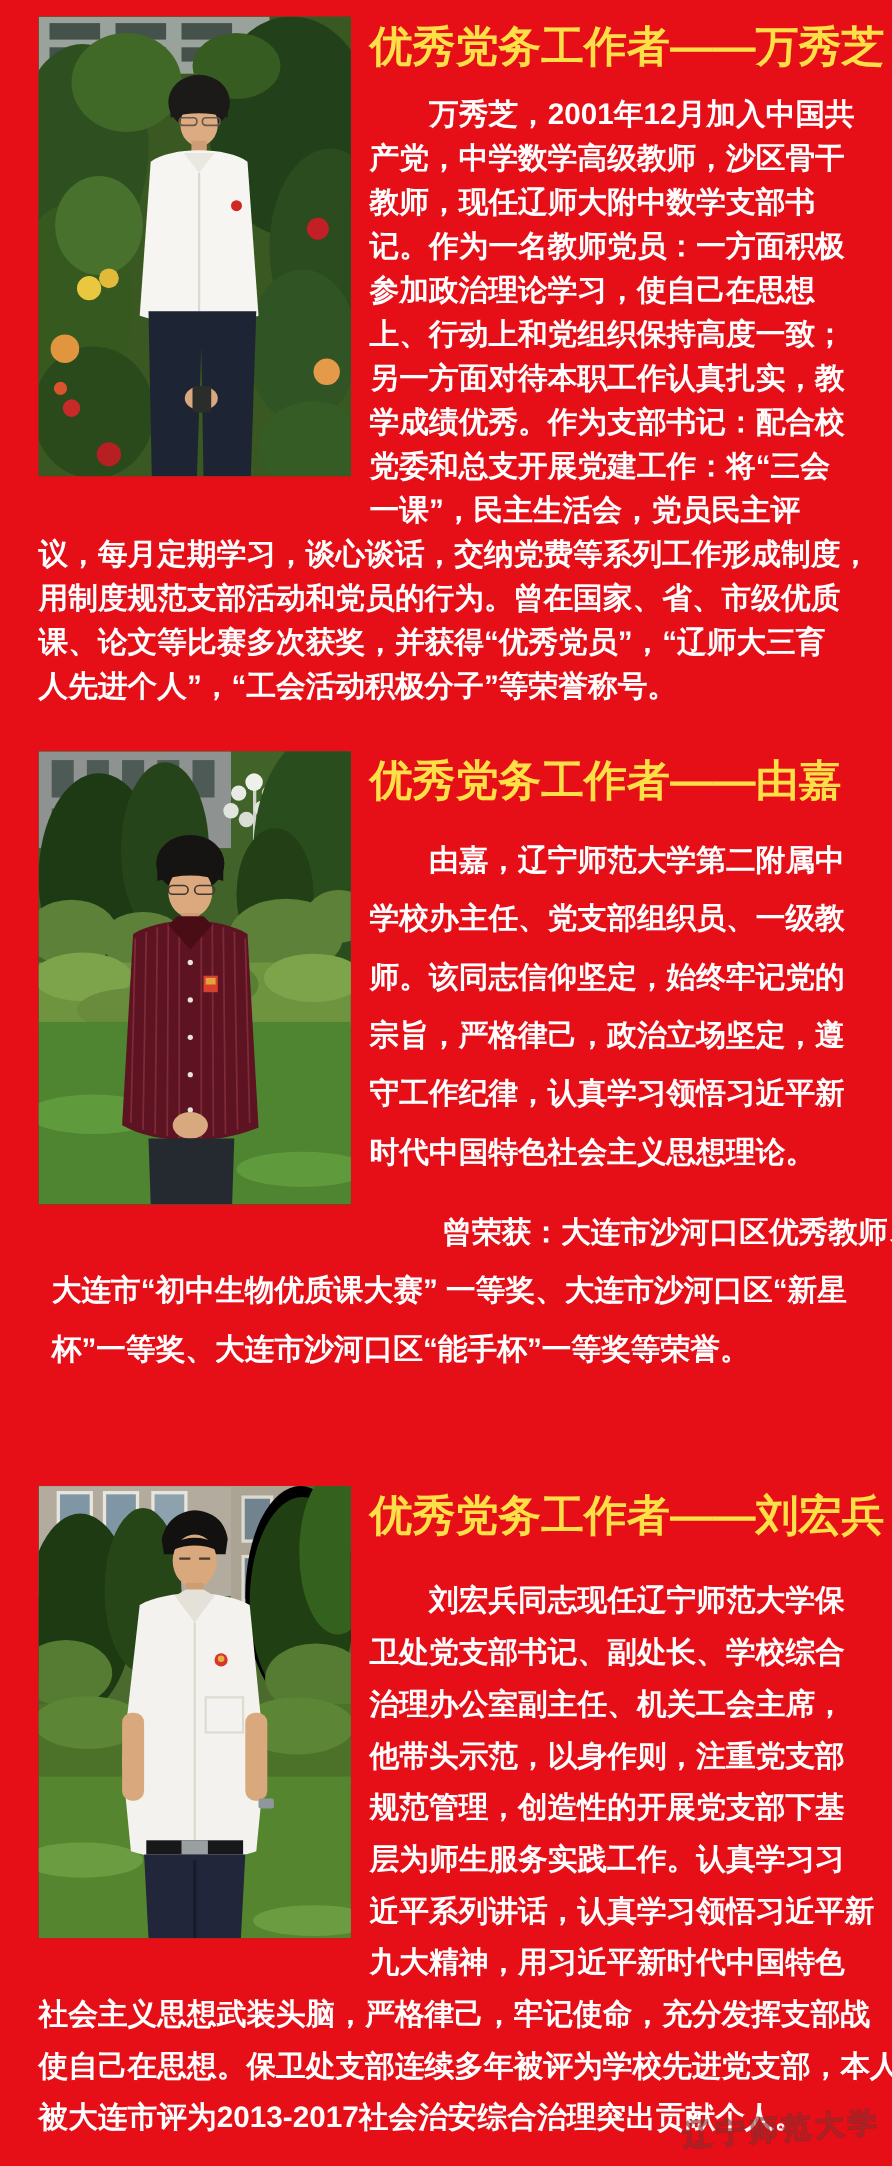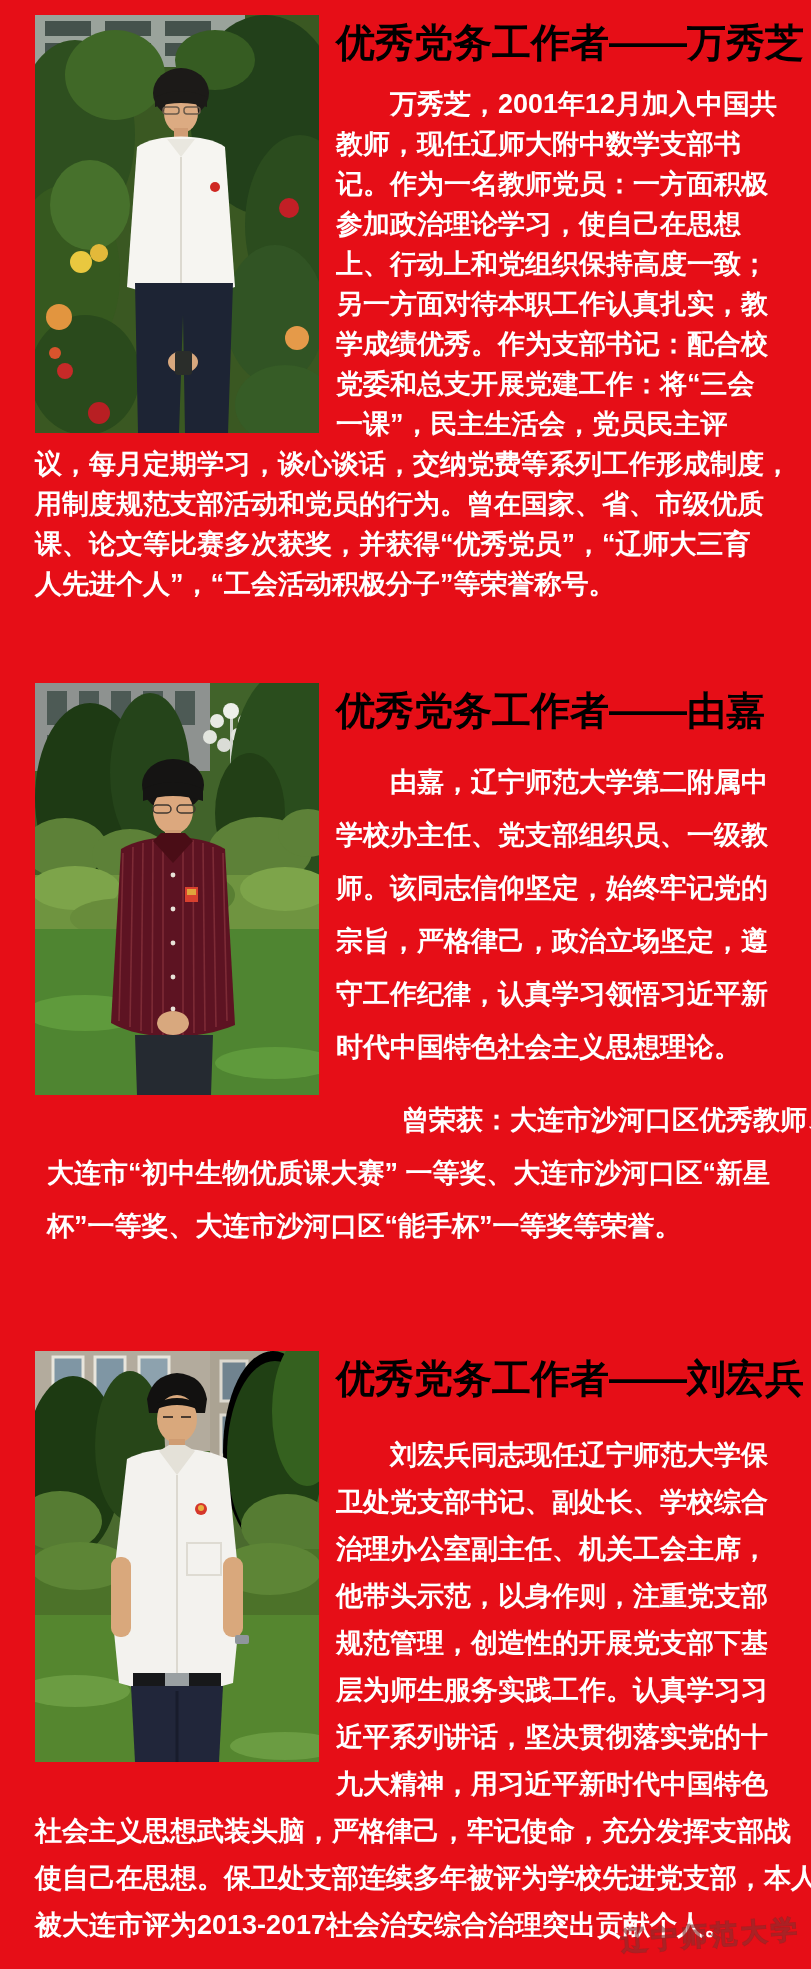--- a/index.html
+++ b/index.html
@@ -11,21 +11,21 @@
     font-family:"Liberation Sans","DejaVu Sans",sans-serif;
   }
   .profile{position:absolute;left:35px;width:762px;}
   .photo{
     position:absolute;left:0;top:0;width:284px;
     overflow:hidden;background:#3c5b24;
   }
   .photo svg{display:block;}
   .title{
     margin:4px 0 0 301px;
-    font-size:39px;font-weight:bold;color:#000000;
+    font-size:39px;font-weight:bold;color:#fde047;
     line-height:1.25;white-space:nowrap;letter-spacing:0;
   }
   .body{font-weight:bold;color:#ffffff;font-size:27px;}
   .s1 .body{margin-top:16px;}
   .s2 .body{margin-top:20px;}
   .s3 .body{margin-top:28px;}
   .body .line{white-space:nowrap;}
   .body .line.col{margin-left:301px;}
   .lh40 .line{height:40px;line-height:40px;}
   .lh53 .line{height:53px;line-height:53px;}
@@ -93,20 +93,21 @@
           <circle cx="180" cy="172" r="5" fill="#cf2722"></circle>
           <path d="M100,268 L198,268 L193,418 L150,418 L148,300 L144,418 L103,418 Z" fill="#1d2434"></path>
           <ellipse cx="148" cy="347" rx="15" ry="11" fill="#d8a87e"></ellipse>
           <rect x="140" y="336" width="17" height="24" rx="3" fill="#2a2d2a"></rect>
         </g>
       </svg>
     </div>
     <h2 class="title">优秀党务工作者——万秀芝</h2>
     <div class="body lh40">
         <div class="line col">　　万秀芝，2001年12月加入中国共</div>
+        <div class="line col">产党，中学数学高级教师，沙区骨干</div>
         <div class="line col">教师，现任辽师大附中数学支部书</div>
         <div class="line col">记。作为一名教师党员：一方面积极</div>
         <div class="line col">参加政治理论学习，使自己在思想</div>
         <div class="line col">上、行动上和党组织保持高度一致；</div>
         <div class="line col">另一方面对待本职工作认真扎实，教</div>
         <div class="line col">学成绩优秀。作为支部书记：配合校</div>
         <div class="line col">党委和总支开展党建工作：将“三会</div>
         <div class="line col">一课”，民主生活会，党员民主评</div>
         <div class="line">议，每月定期学习，谈心谈话，交纳党费等系列工作形成制度，</div>
         <div class="line">用制度规范支部活动和党员的行为。曾在国家、省、市级优质</div>
@@ -270,21 +271,21 @@
       </svg>
     </div>
     <h2 class="title">优秀党务工作者——刘宏兵</h2>
     <div class="body lh47">
         <div class="line col">　　刘宏兵同志现任辽宁师范大学保</div>
         <div class="line col">卫处党支部书记、副处长、学校综合</div>
         <div class="line col">治理办公室副主任、机关工会主席，</div>
         <div class="line col">他带头示范，以身作则，注重党支部</div>
         <div class="line col">规范管理，创造性的开展党支部下基</div>
         <div class="line col">层为师生服务实践工作。认真学习习</div>
-        <div class="line col">近平系列讲话，坚决贯彻落实党的十</div>
+        <div class="line col">近平系列讲话，认真学习领悟习近平新</div>
         <div class="line col">九大精神，用习近平新时代中国特色</div>
         <div class="line">社会主义思想武装头脑，严格律己，牢记使命，充分发挥支部战</div>
         <div class="line">使自己在思想。保卫处支部连续多年被评为学校先进党支部，本人</div>
         <div class="line">被大连市评为2013-2017社会治安综合治理突出贡献个人。</div>
       </div>
   </section>
 
 </main>
 
 <div class="watermark">辽宁师范大学</div>

